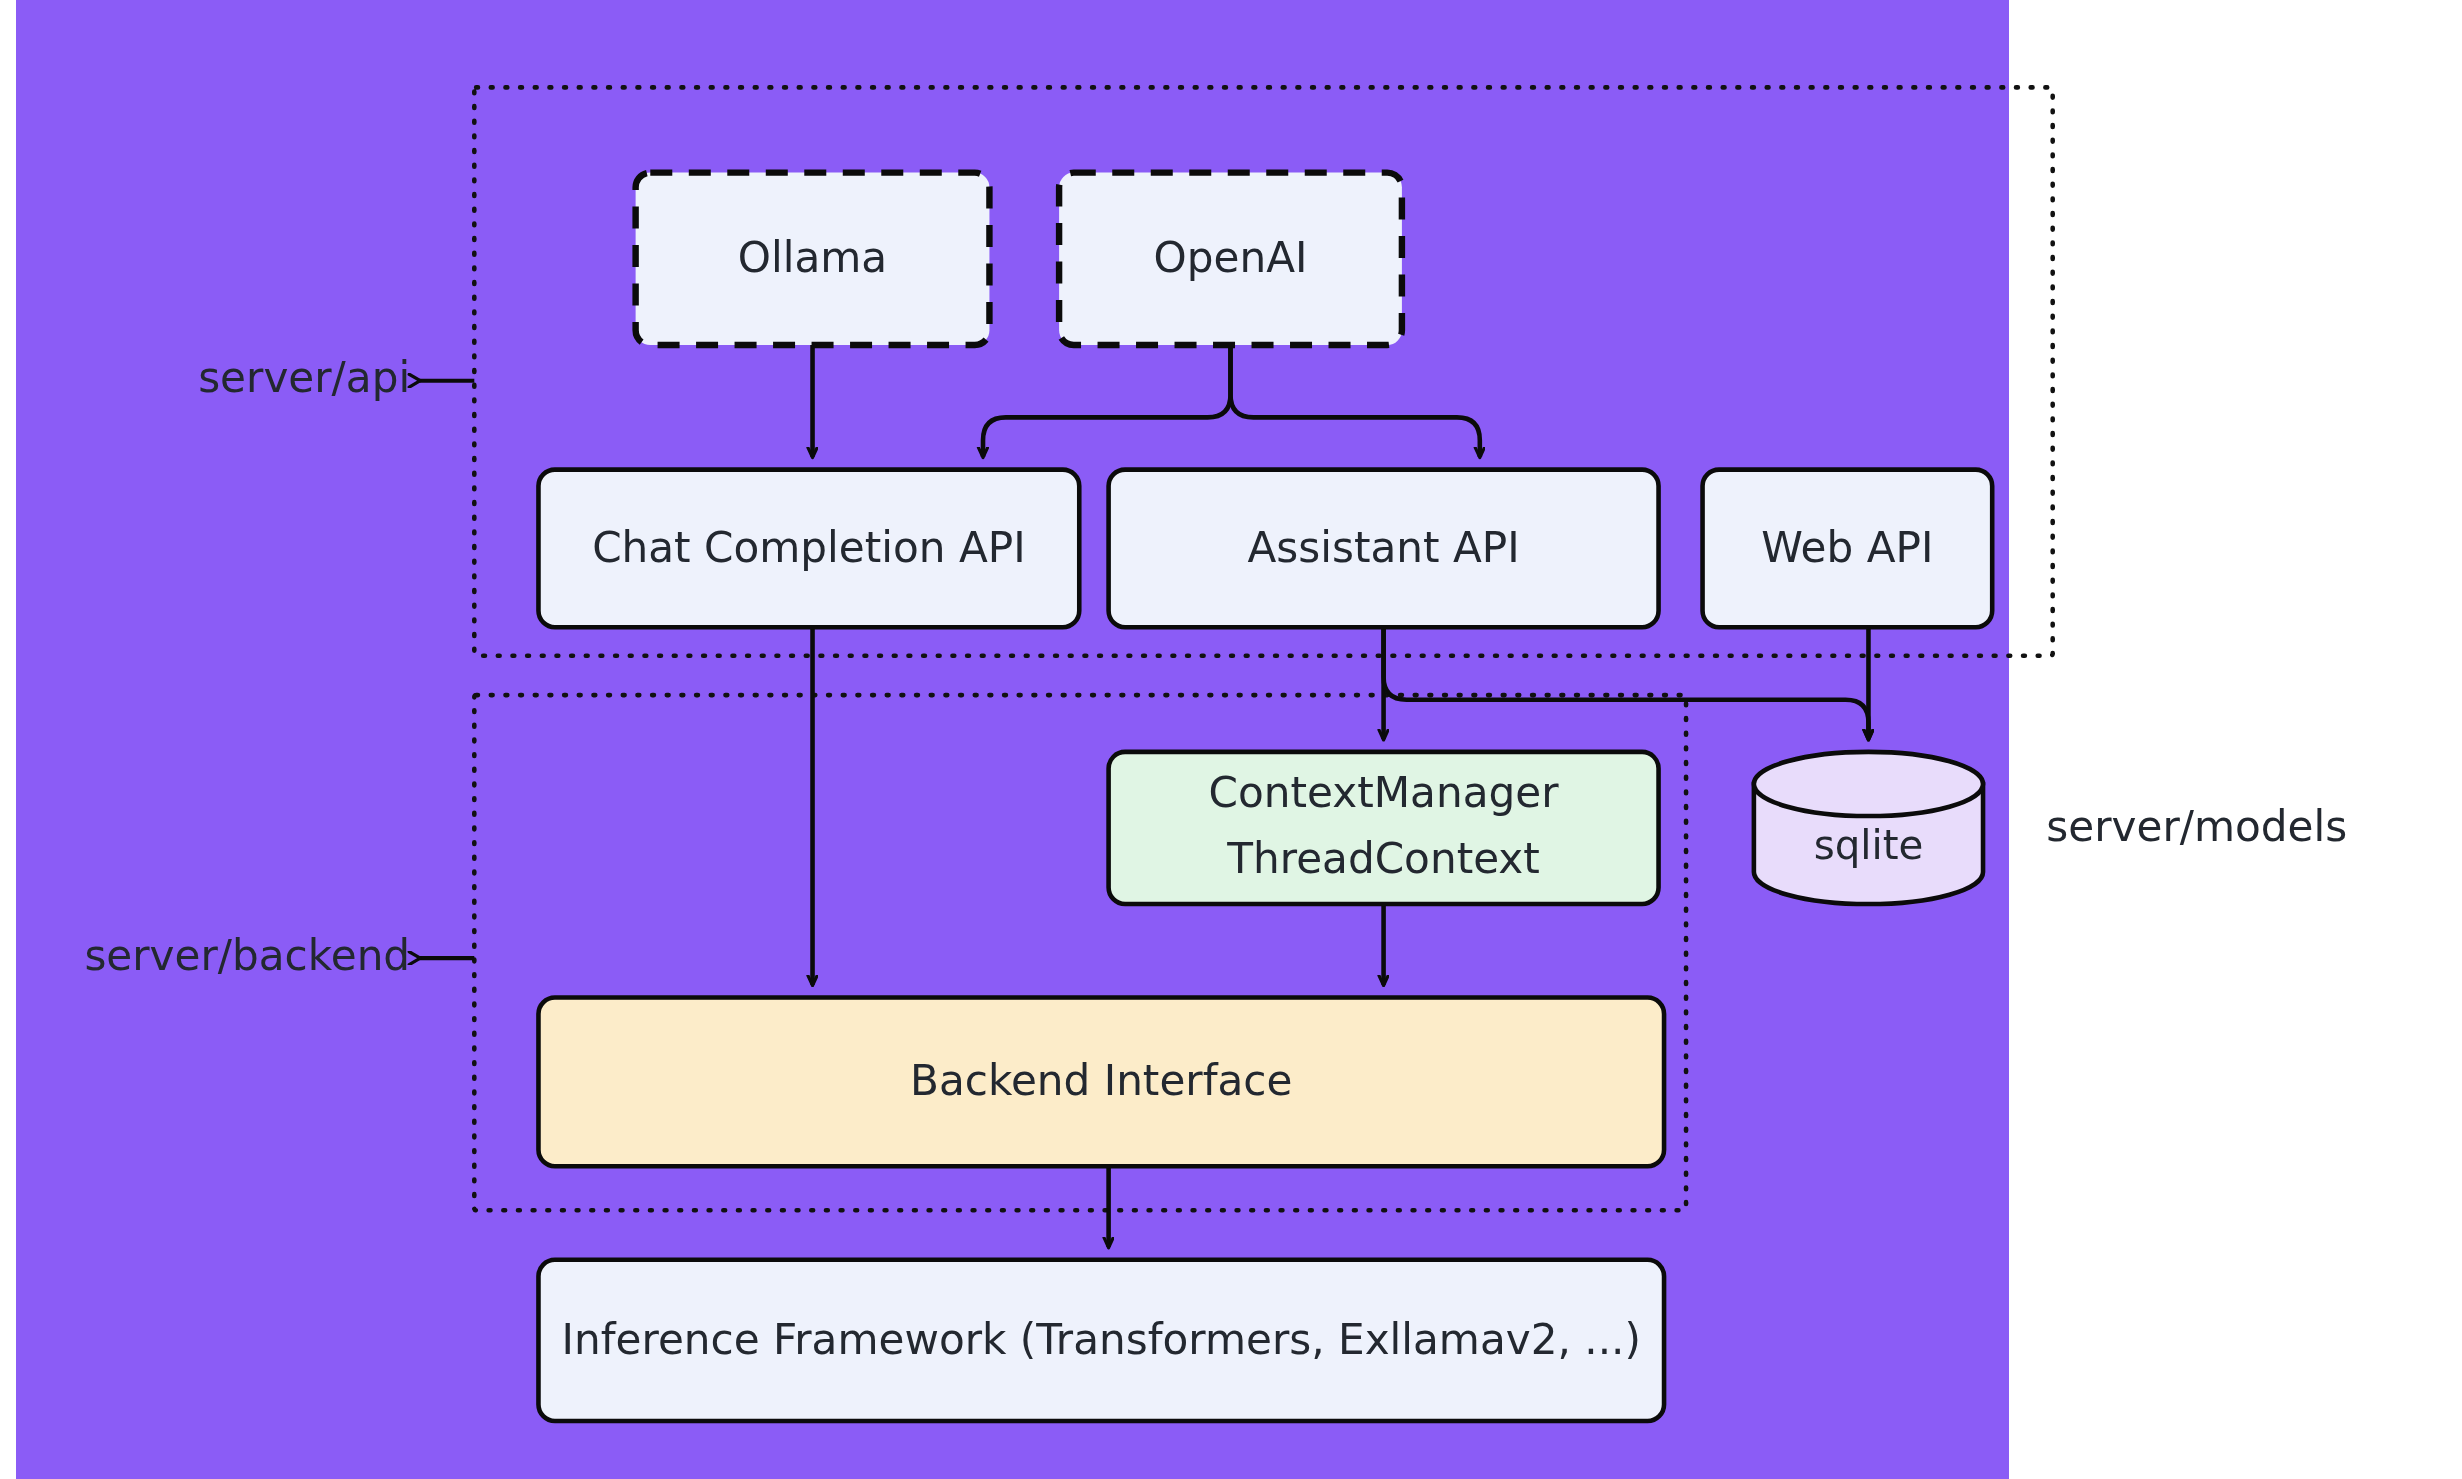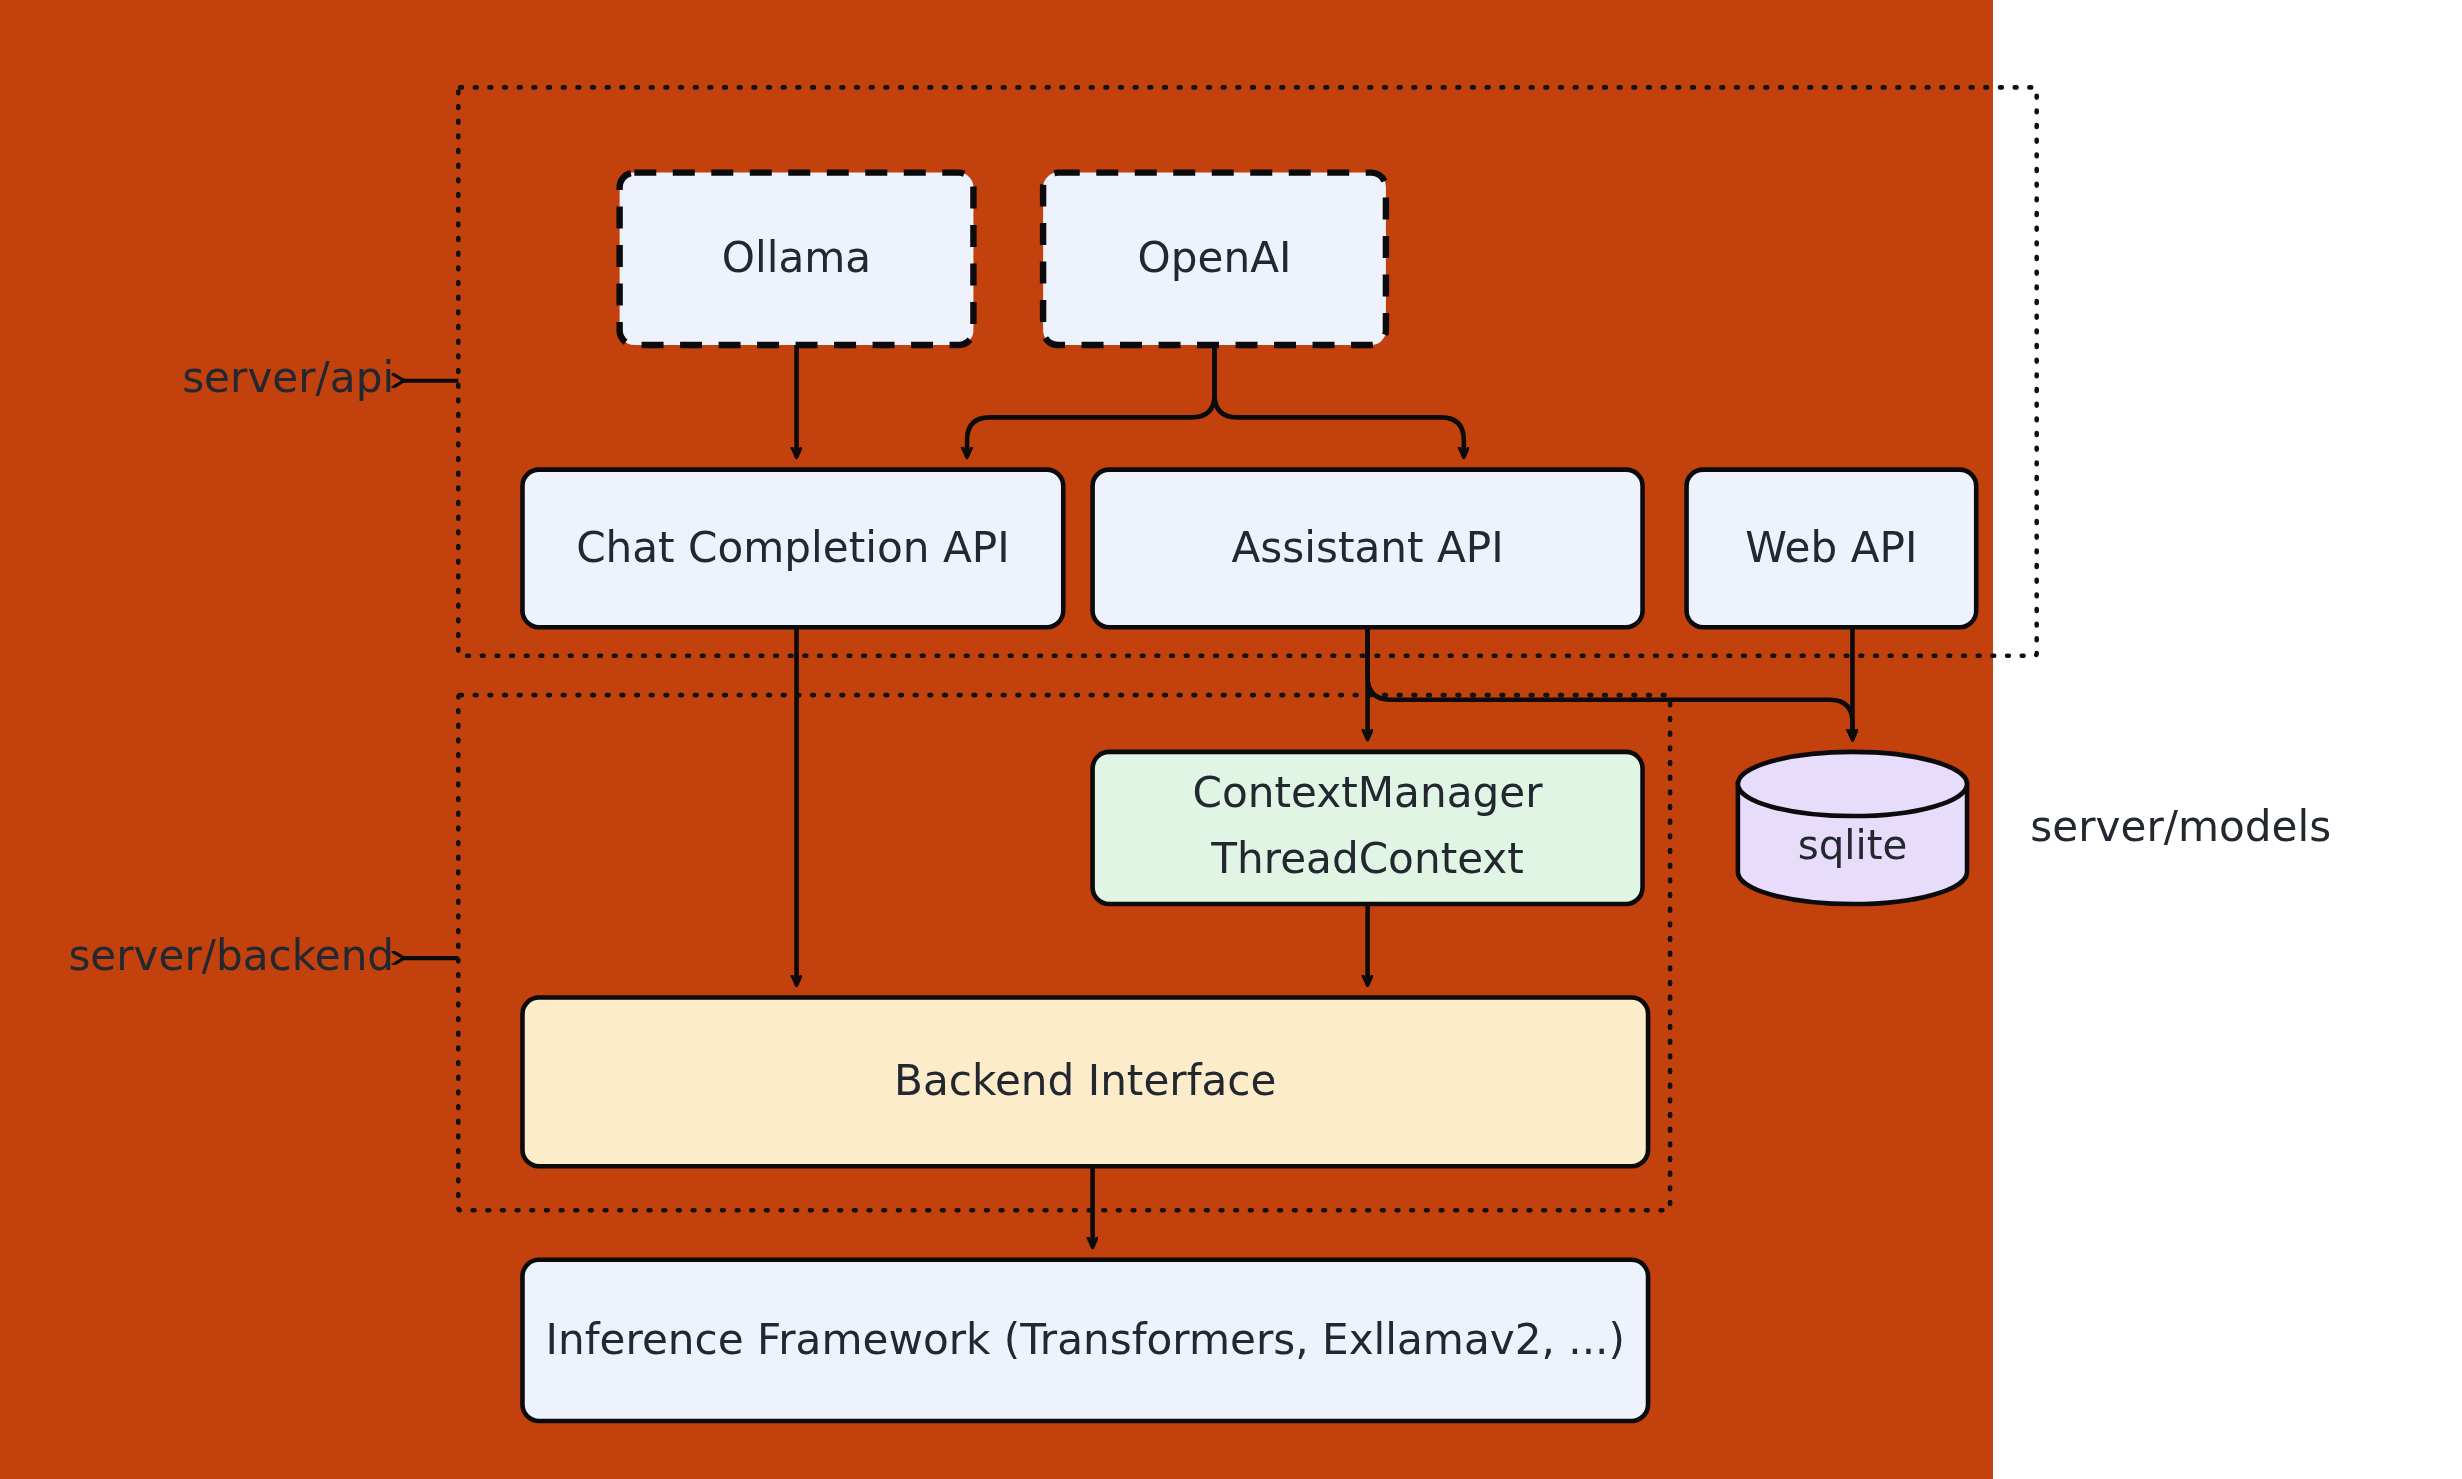--- a/index.html
+++ b/index.html
@@ -4,22 +4,23 @@
 <style>
   html, body {
     margin: 0;
     padding: 0;
     background: #ffffff;
   }
   #stage {
     position: relative;
     width: 1993px;
     height: 1480px;
-    background: #c2410c;
+    background: #8b5cf6;
     font-family: "DejaVu Sans", "Liberation Sans", sans-serif;
+    margin-left: 16px;
   }
   svg#diagram {
     position: absolute;
     inset: 0;
     width: 2462px;
     height: 1480px;
     display: block;
   }
   .node-label {
     font-family: "DejaVu Sans", "Liberation Sans", sans-serif;

